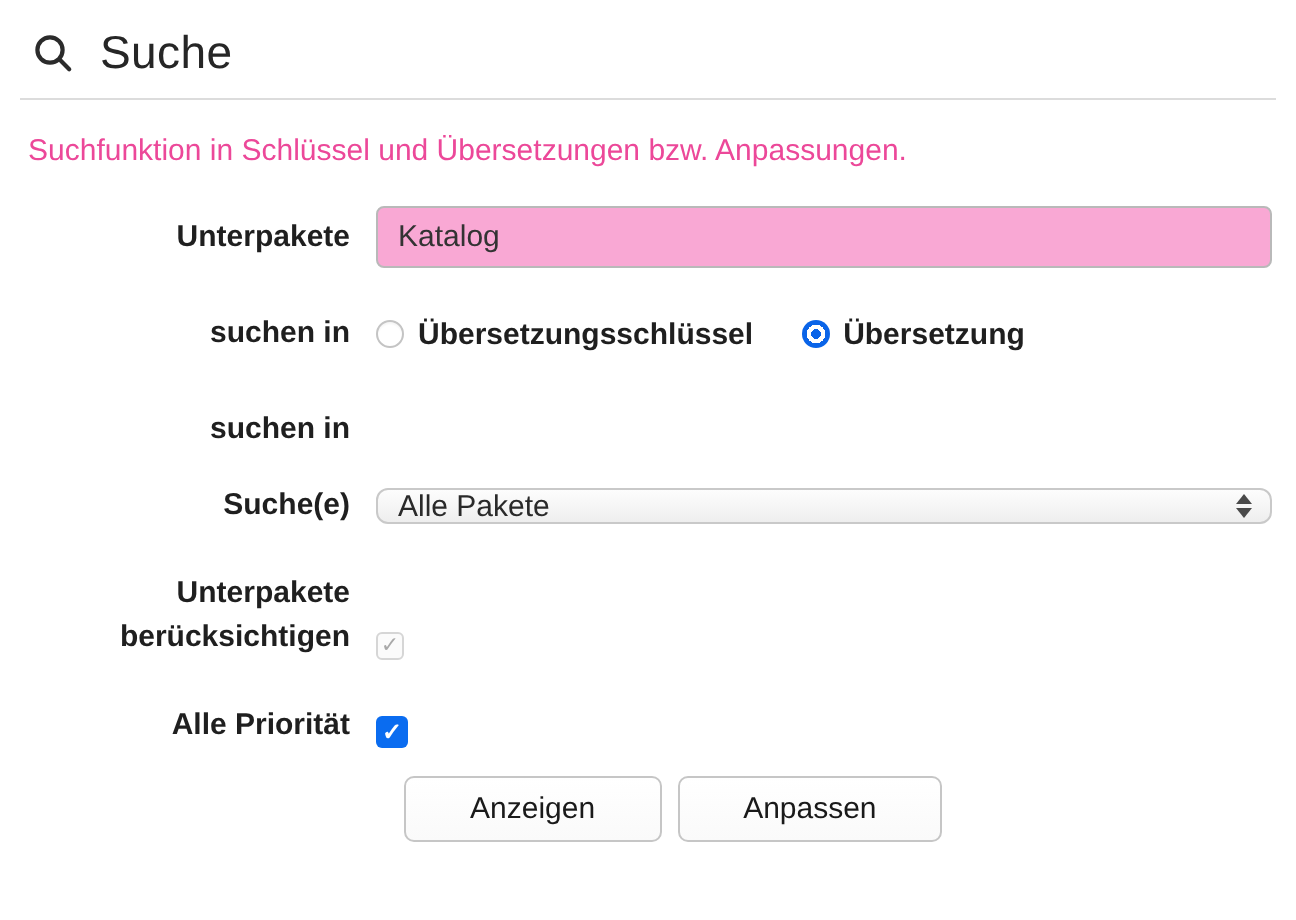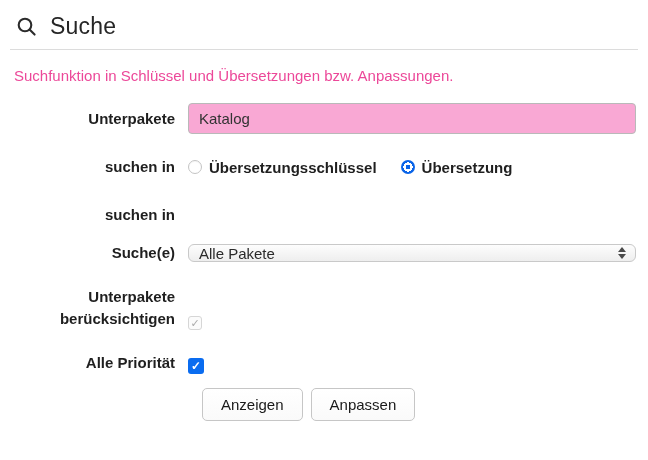--- a/index.html
+++ b/index.html
@@ -50,21 +50,21 @@
   .checkbox { border-radius: 3px; display: flex; align-items: center; justify-content: center; flex: none; }
   .checkbox.disabled { width: 14px; height: 14px; margin-top: 3px; background: #fbfbfb; border: 1px solid #d6d6d6;
     color: #a9a9a9; font-size: 11px; line-height: 1; }
   .checkbox.checked { width: 16px; height: 16px; margin-top: 2px; background: #0a6cf0; color: #fff;
     font-size: 12px; font-weight: 700; line-height: 1; }
   .label-two-line span { display: block; }
 
   
   .button-row { margin-top: 14px; padding-left: 188px; display: flex; gap: 8px; }
   .btn { border: 1px solid #c6c6c6; border-radius: 5px; background: linear-gradient(180deg, #ffffff, #fafafa);
-    font-family: "Liberation Sans", sans-serif; font-size: 15px; color: #1a1a1a; padding: 7px 18px; cursor: pointer; }
+    font-family: "Liberation Sans", sans-serif; font-size: 15px; color: #1a1a1a; padding: 7px 32px; cursor: pointer; }
 </style>
 </head>
 <body>
 
 <div class="header">
   <span class="search-icon">
     <svg width="21" height="21" viewBox="0 0 21 21" fill="none">
       <circle cx="9" cy="9" r="6.3" stroke="#2b2b2b" stroke-width="2.1"></circle>
       <line x1="13.8" y1="13.8" x2="18.6" y2="18.6" stroke="#2b2b2b" stroke-width="2.1" stroke-linecap="round"></line>
     </svg>

